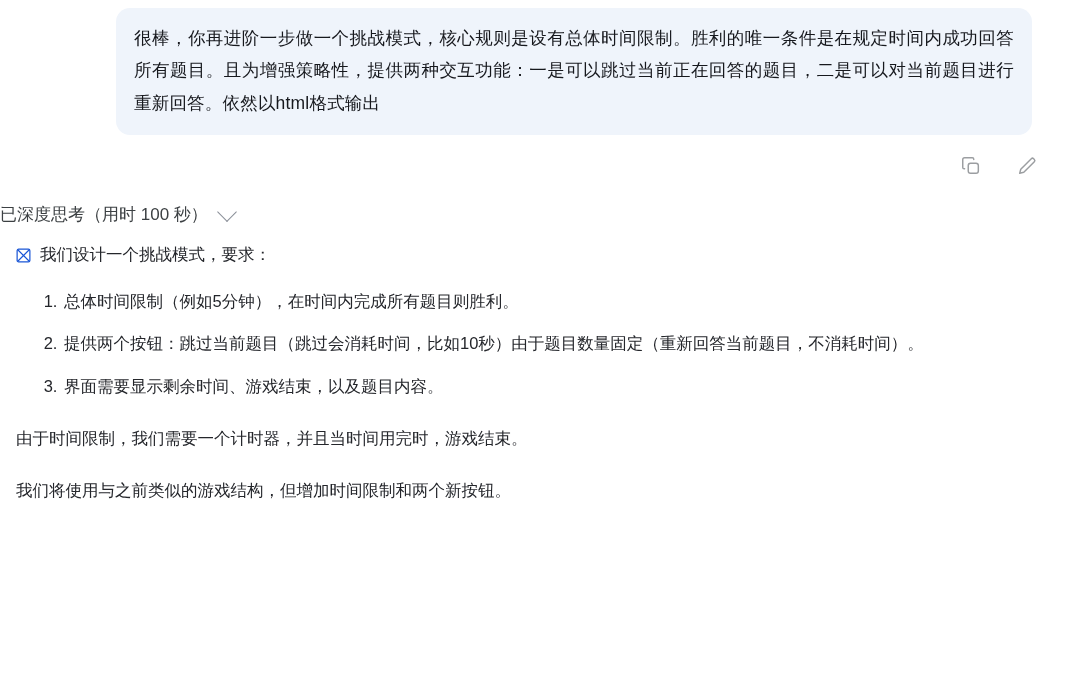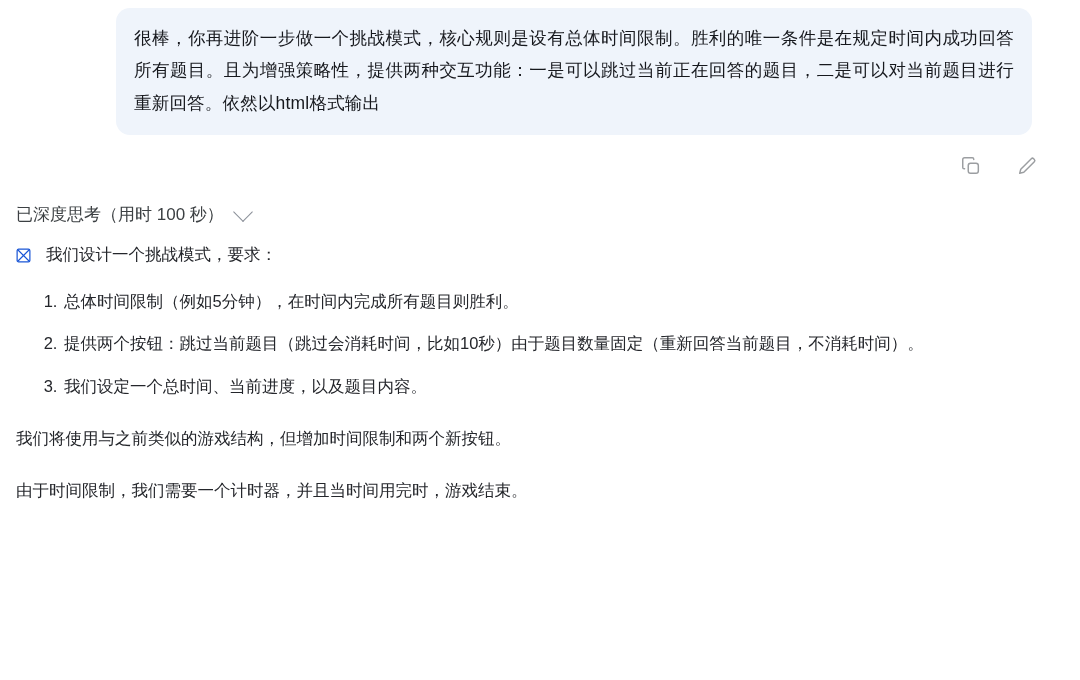--- a/index.html
+++ b/index.html
@@ -57,21 +57,21 @@
     cursor: pointer;
     opacity: 0.62;
   }
   .icon-btn svg { display: block; }
 
   
   .think-row {
     display: flex;
     align-items: center;
     gap: 12px;
-    padding: 24px 0 0 16px;
+    padding: 24px 0 0 0;
     color: #3c4043;
     font-size: 17px;
   }
   .chev {
     display: inline-block;
     width: 13px;
     height: 13px;
     border-right: 1.8px solid #8a8f98;
     border-bottom: 1.8px solid #8a8f98;
     transform: rotate(45deg);
@@ -80,21 +80,21 @@
   }
 
   
   .answer {
     padding: 14px 26px 0 16px;
     color: #24262b;
   }
   .lead {
     display: flex;
     align-items: flex-start;
-    gap: 15px;
+    gap: 9px;
     font-size: 16.5px;
     line-height: 1.7;
   }
   .bullet-mark {
     flex: 0 0 auto;
     margin-top: 3px;
   }
   ol.steps {
     margin: 14px 0 16px 0;
     padding-left: 46px;
@@ -149,20 +149,20 @@
           <rect x="1.2" y="1.2" width="13.6" height="13.6" rx="1.6"></rect>
           <path d="M1.6 1.6 L14.4 14.4 M14.4 1.6 L1.6 14.4"></path>
         </svg>
       </span>
       <span>我们设计一个挑战模式，要求：</span>
     </div>
 
     <ol class="steps">
       <li>总体时间限制（例如5分钟），在时间内完成所有题目则胜利。</li>
       <li>提供两个按钮：跳过当前题目（跳过会消耗时间，比如10秒）由于题目数量固定（重新回答当前题目，不消耗时间）。</li>
-      <li>我们设定一个总时间、当前进度，以及题目内容。</li>
+      <li>界面需要显示剩余时间、游戏结束，以及题目内容。</li>
     </ol>
 
+    <div class="para">由于时间限制，我们需要一个计时器，并且当时间用完时，游戏结束。</div>
     <div class="para">我们将使用与之前类似的游戏结构，但增加时间限制和两个新按钮。</div>
-    <div class="para">由于时间限制，我们需要一个计时器，并且当时间用完时，游戏结束。</div>
 
   </div>
 </div>
 
 </body></html>

